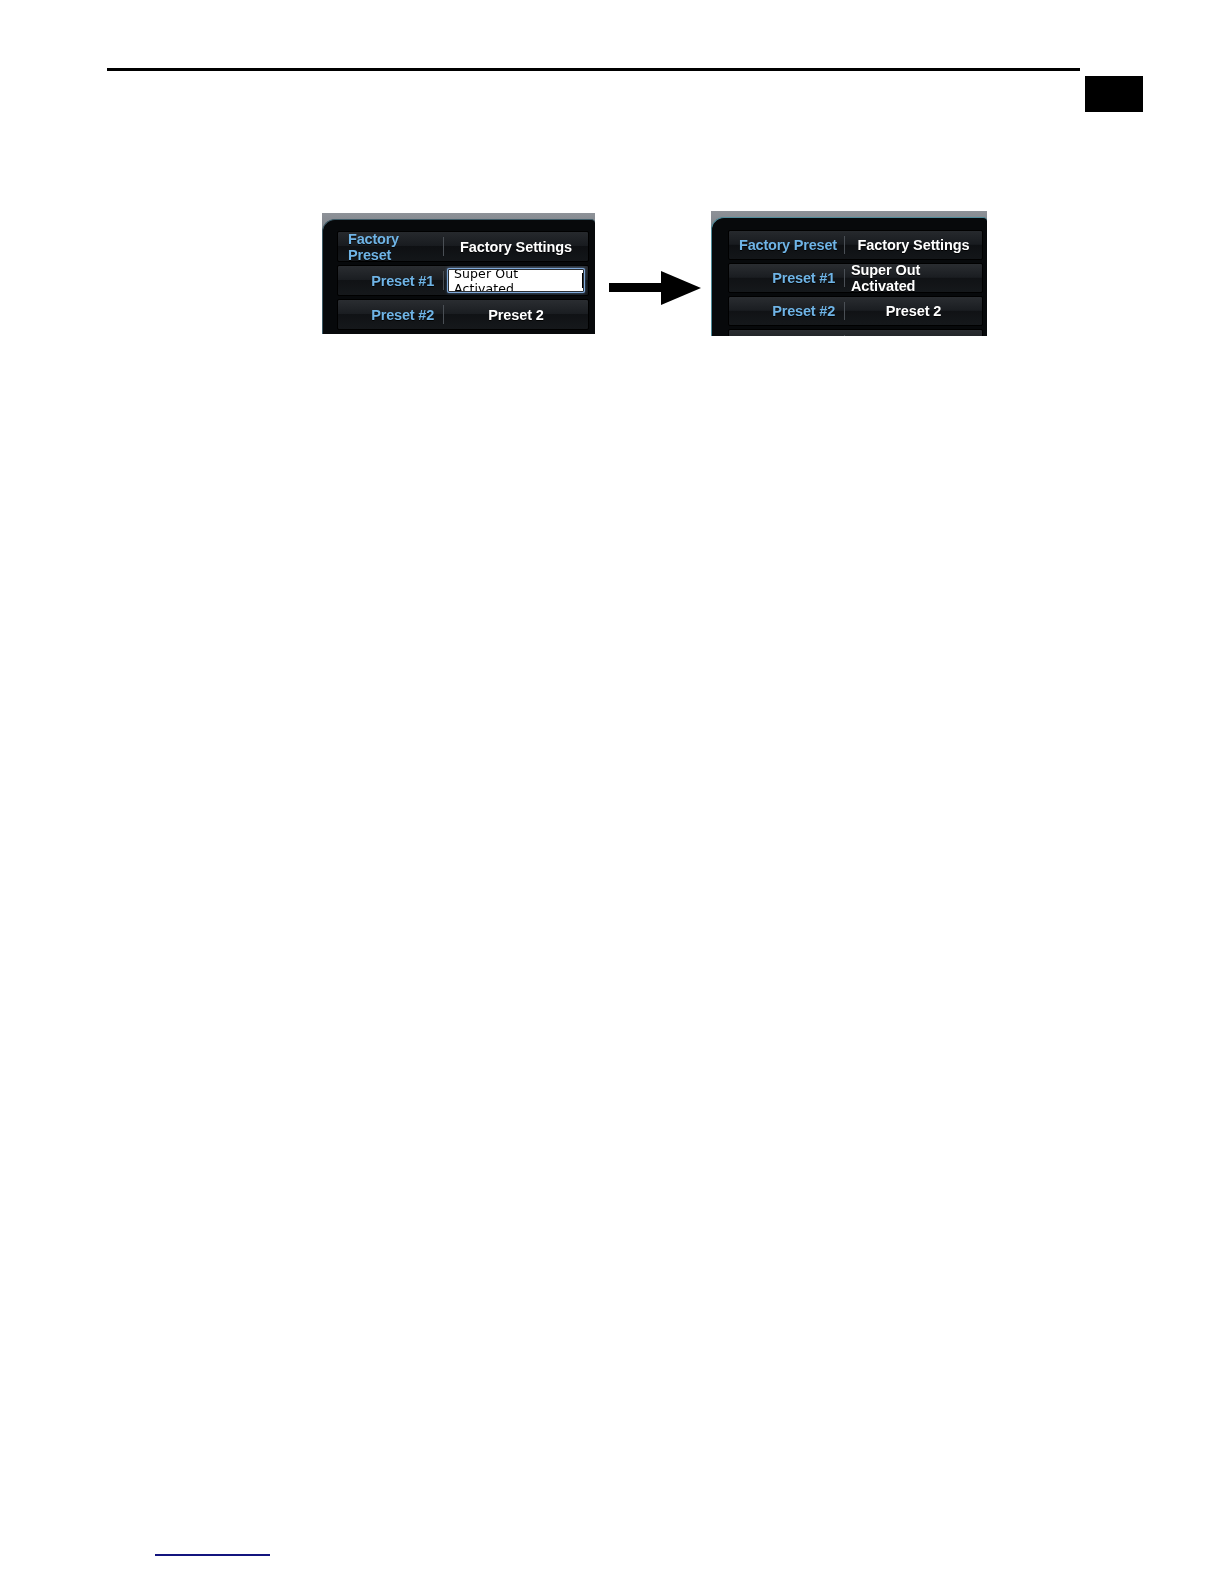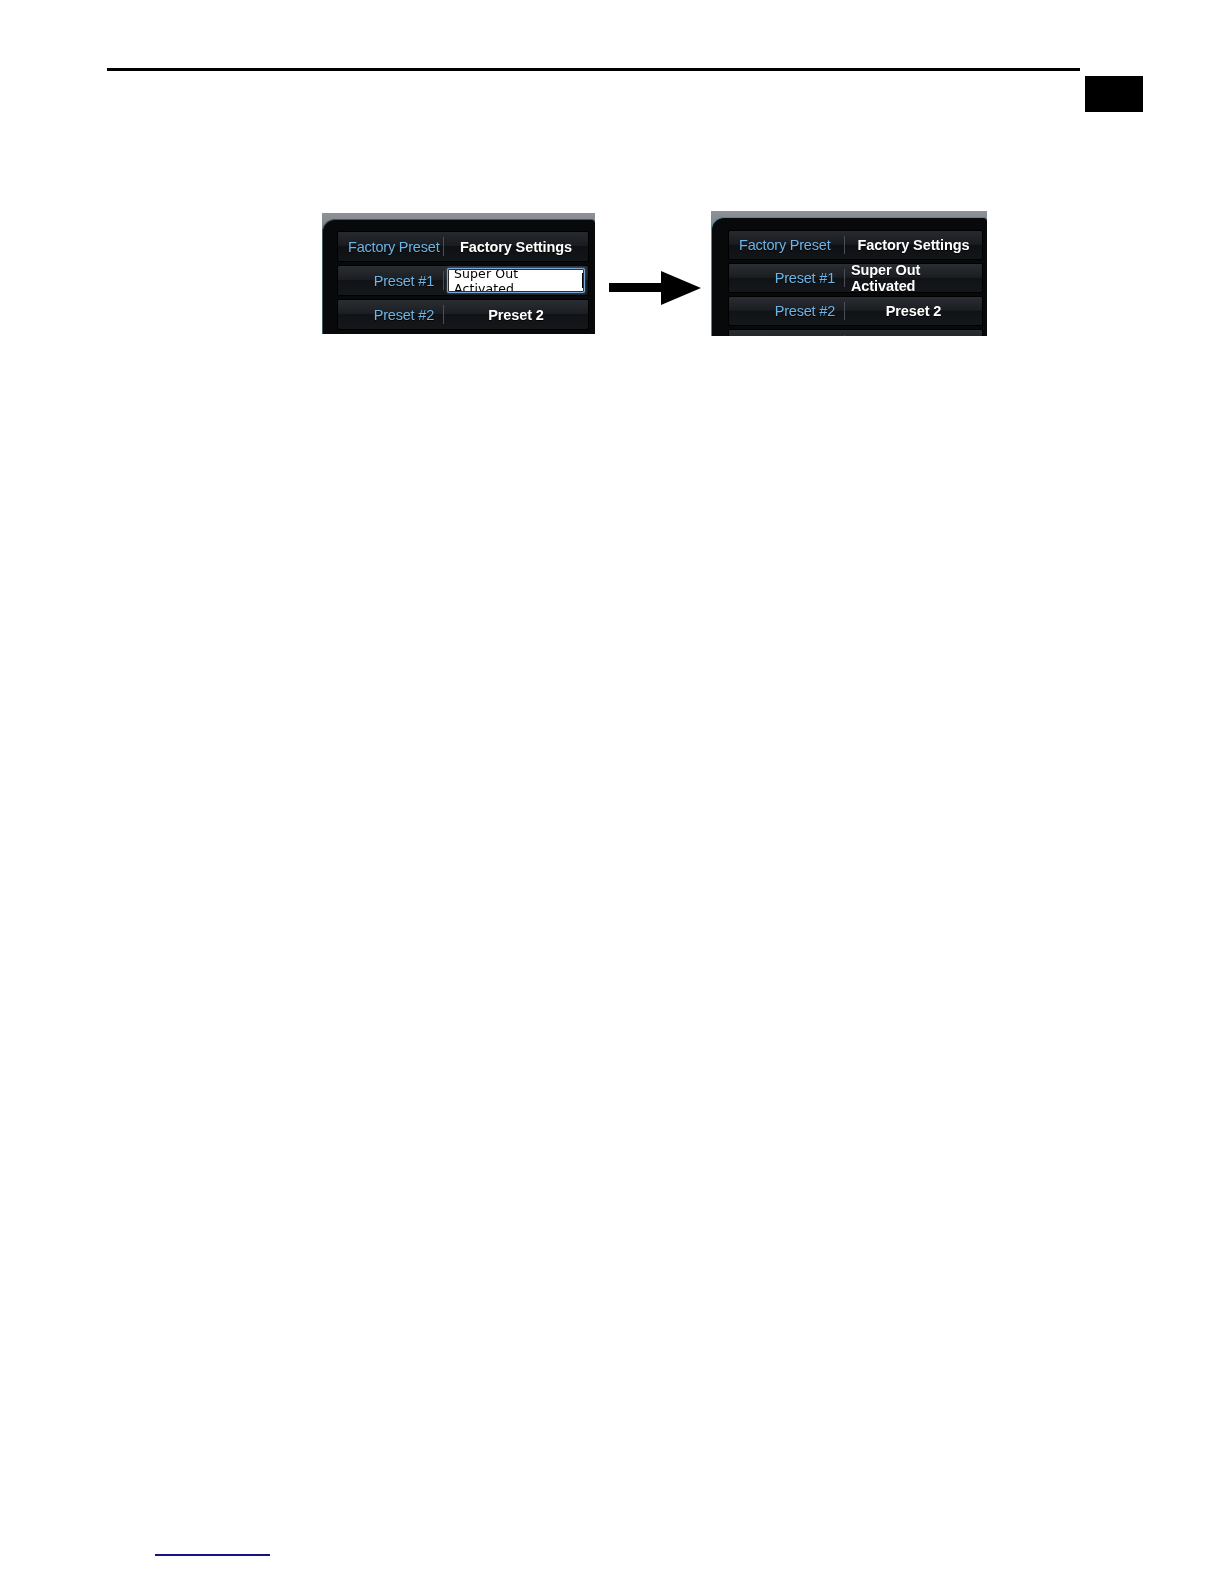--- a/index.html
+++ b/index.html
@@ -128,21 +128,21 @@
 
   .row-label {
     width: 110px;
     flex: 0 0 110px;
     display: flex;
     align-items: center;
     justify-content: flex-end;
     padding-right: 10px;
     box-sizing: border-box;
     color: #6fb4e6;
-    font-weight: normal;
+    font-weight: bold;
     font-size: 14.5px;
     letter-spacing: -0.2px;
     text-shadow: 0 1px 0 rgba(0,0,0,0.8);
     position: relative;
   }
   .row-label.left-title {
     justify-content: flex-start;
     padding-left: 10px;
     padding-right: 0;
   }

